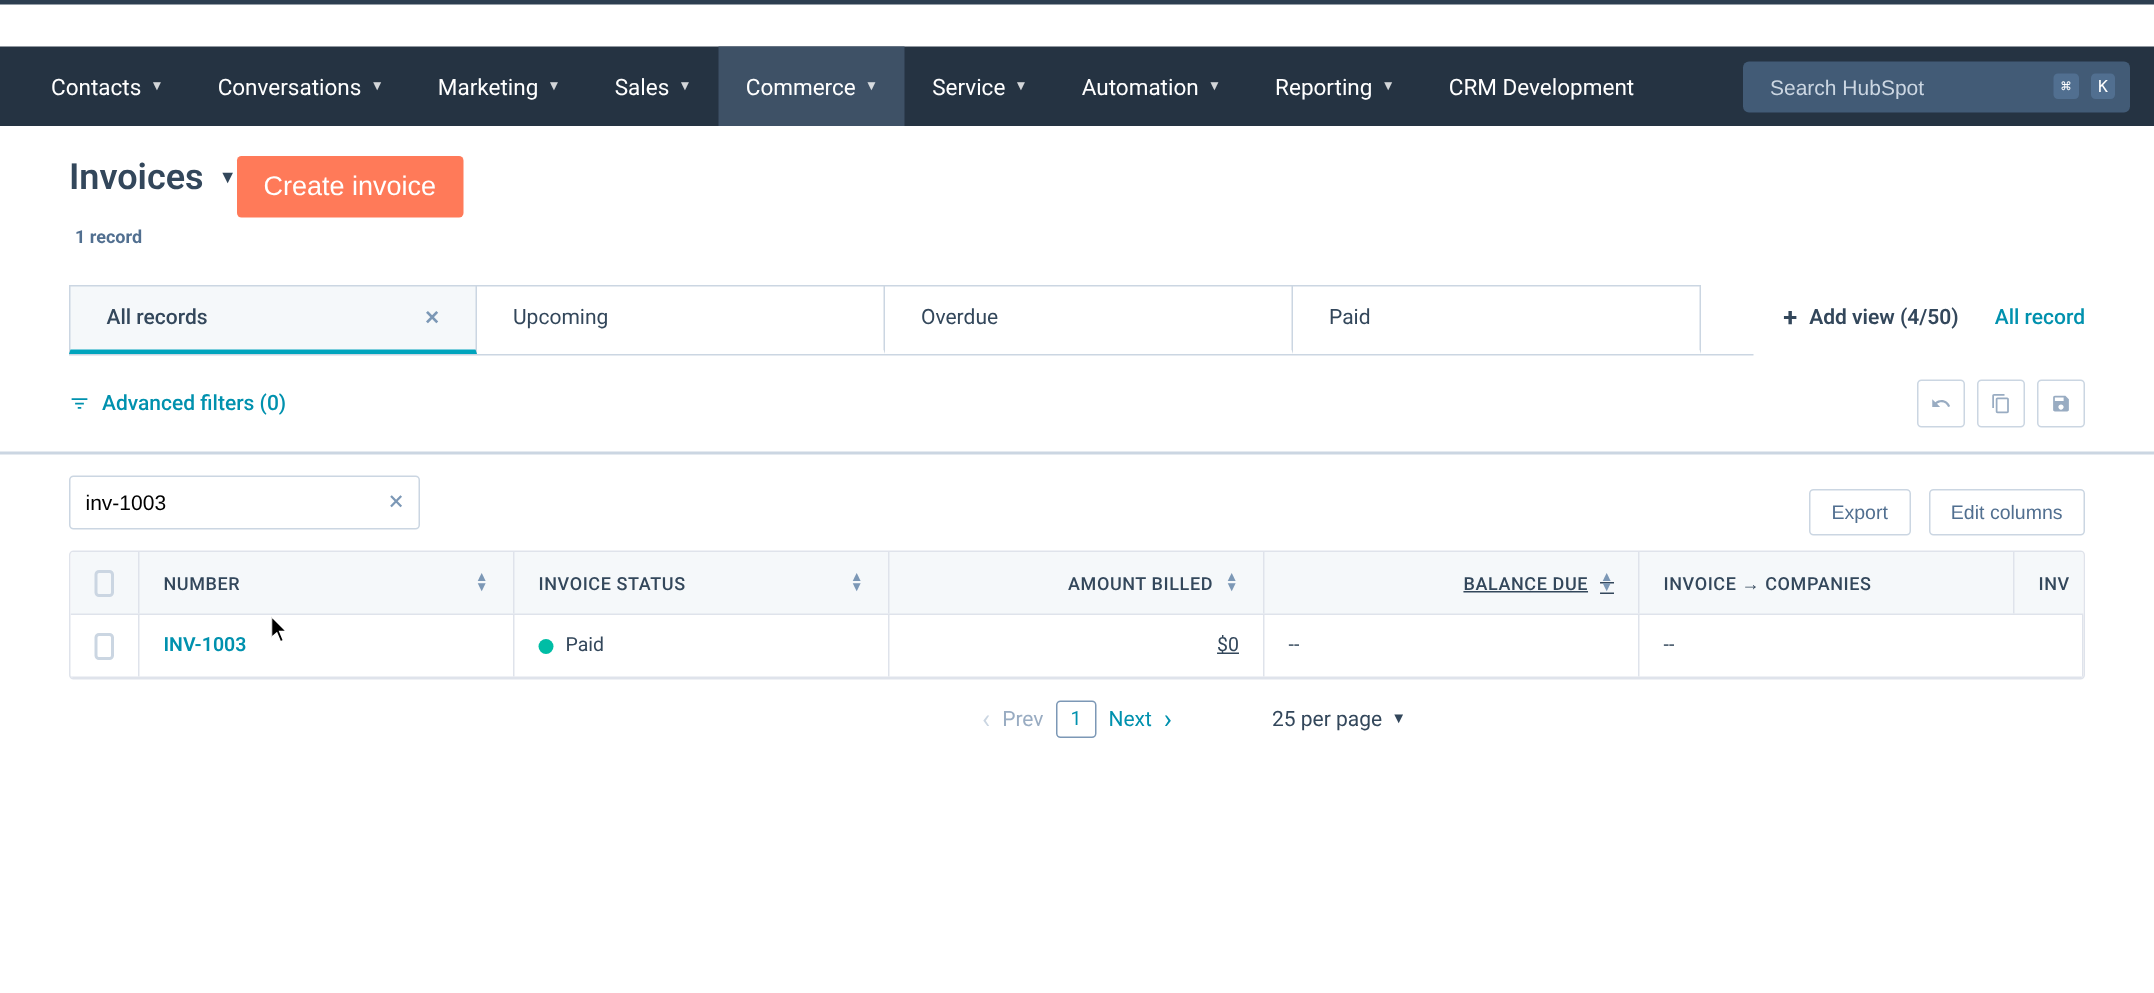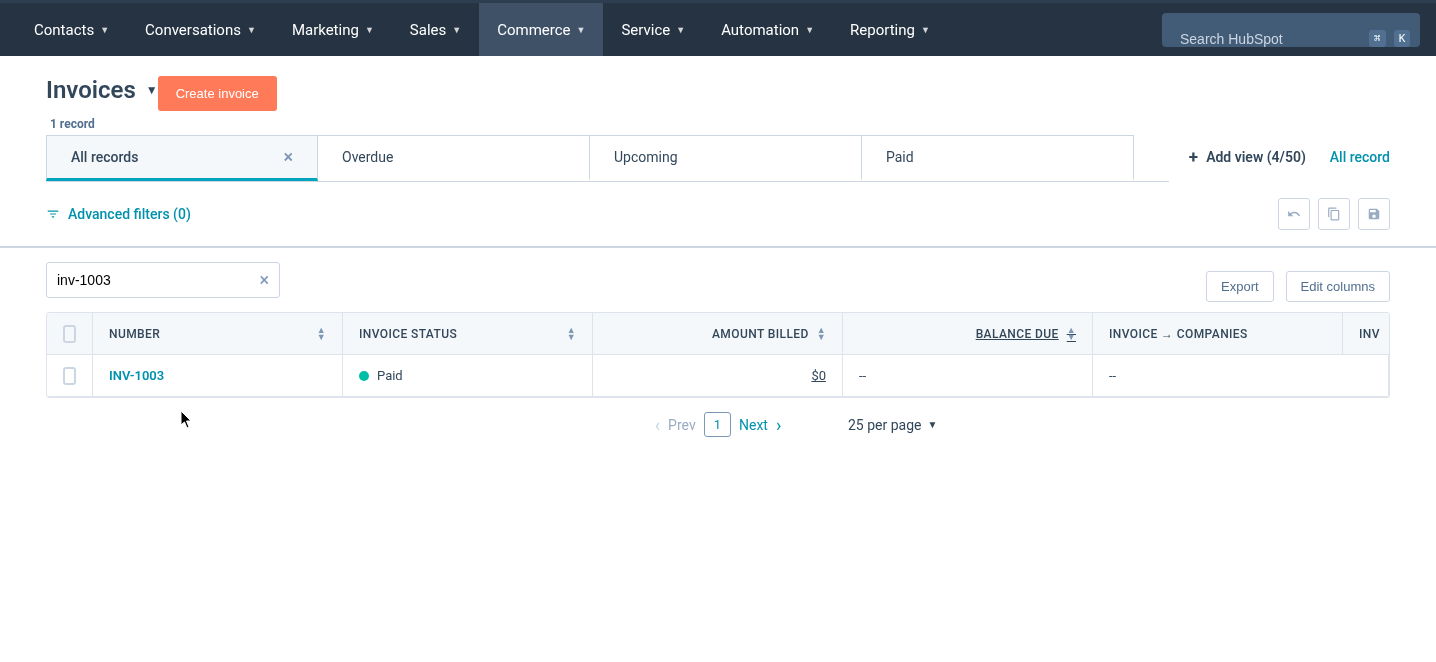--- a/index.html
+++ b/index.html
@@ -16,20 +16,21 @@
       background: #2d3e50;
       height: 3px;
     }
     .nav-bar {
       background: #253342;
       height: 53px;
       display: flex;
       align-items: center;
       padding: 0 16px;
       justify-content: space-between;
+      margin-top: 28px;
     }
     .nav-left {
       display: flex;
       align-items: center;
       gap: 0;
     }
     .nav-item {
       display: flex;
       align-items: center;
       gap: 6px;
@@ -51,21 +52,21 @@
       display: flex;
       align-items: center;
       gap: 12px;
     }
     .search-box {
       background: #425b76;
       border-radius: 4px;
       height: 34px;
       width: 258px;
       display: flex;
-      align-items: flex-end;
+      align-items: center;
       padding: 0 10px;
       gap: 8px;
     }
     .search-box svg { width: 16px; height: 16px; fill: #cbd6e2; }
     .search-input {
       background: transparent;
       border: none;
       color: #fff;
       font-size: 14px;
       flex: 1;
@@ -105,30 +106,30 @@
       color: #516f90;
       margin-left: 50px;
       margin-top: -2px;
     }
     .create-btn {
       background: #ff7a59;
       color: #fff;
       border: none;
       padding: 10px 18px;
       border-radius: 3px;
-      font-size: 13px;
+      font-size: 18px;
       font-weight: 500;
       cursor: pointer;
     }
     .tabs-row {
       display: flex;
       align-items: center;
       justify-content: space-between;
       padding: 0 46px;
-      margin-top: 4px;
+      margin-top: 25px;
     }
     .tabs {
       display: flex;
       border-bottom: 1px solid #cbd6e2;
       flex: 1;
       margin-right: 20px;
     }
     .tab {
       padding: 12px 24px;
       font-size: 14px;
@@ -397,20 +398,23 @@
         <span class="chevron">▼</span>
       </div>
     <div class="nav-item">
         <span>Automation</span>
         <span class="chevron">▼</span>
       </div>
     <div class="nav-item">
         <span>Reporting</span>
         <span class="chevron">▼</span>
       </div>
+    <div class="nav-item">
+        <span>CRM Development</span>
+      </div>
   </div>
   <div class="nav-right">
     <div class="search-box">
       <svg viewBox="0 0 24 24">
           <path d="M15.5 14h-.79l-.28-.27A6.471 6.471 0 0016 9.5 6.5 6.5 0 109.5 16c1.61 0 3.09-.59 4.23-1.57l.27.28v.79l5 4.99L20.49 19l-4.99-5zm-6 0C7.01 14 5 11.99 5 9.5S7.01 5 9.5 5 14 7.01 14 9.5 11.99 14 9.5 14z"></path>
         </svg>
       <input class="search-input" placeholder="Search HubSpot" style="">
       <span class="kbd">⌘</span>
       <span class="kbd">K</span>
     </div>
@@ -428,24 +432,24 @@
 </div>
 <div class="record-count">1 record</div>
 
 <div class="tabs-row">
   <div class="tabs">
     <div class="tab active">
       <span>All records</span>
       <span class="tab-close">×</span>
     </div>
     <div class="tab">
+        <span>Upcoming</span>
+      </div>
+    <div class="tab">
         <span>Overdue</span>
-      </div>
-    <div class="tab">
-        <span>Upcoming</span>
       </div>
     <div class="tab">
         <span>Paid</span>
       </div>
   </div>
   <div class="tabs-actions">
     <div class="add-view">
       <span style="font-size:17px;font-weight:bold;">+</span>
       <span>Add view (4/50)</span>
     </div>

